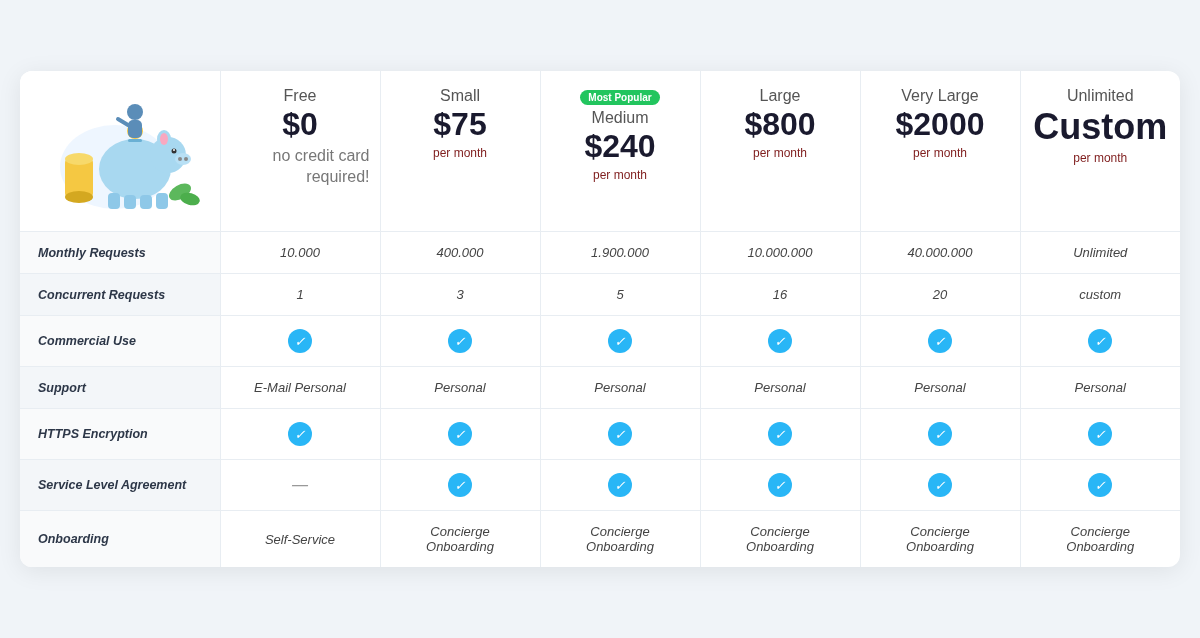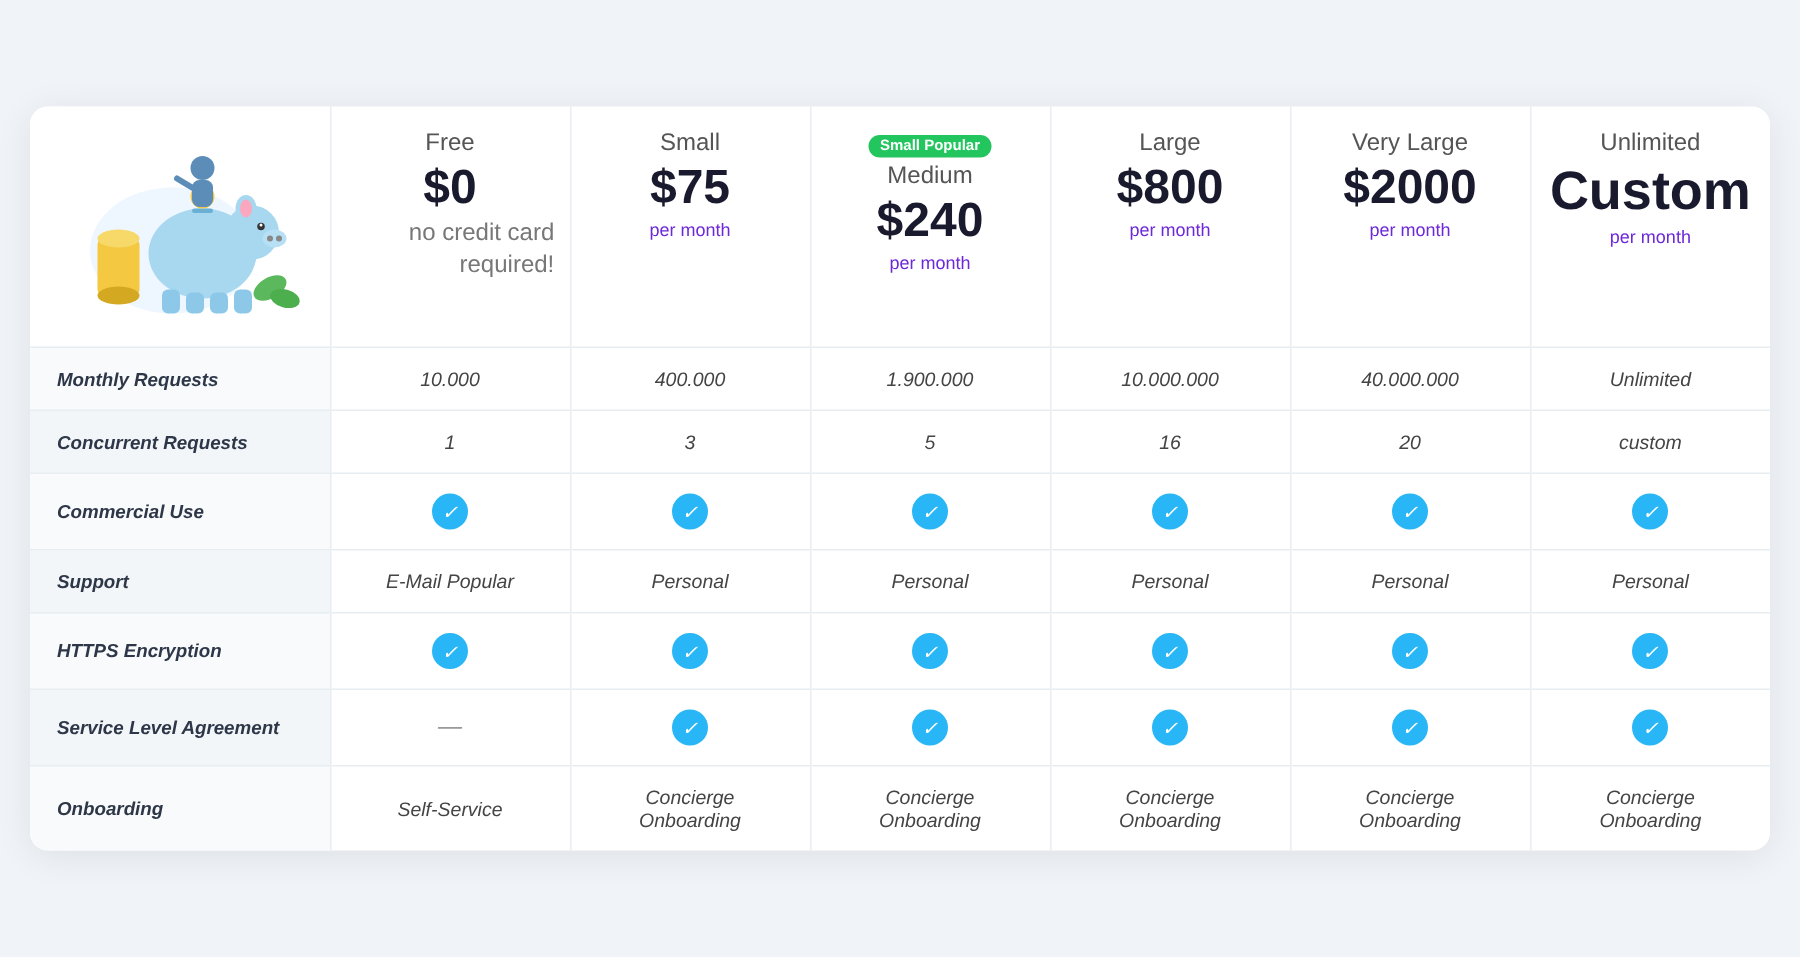--- a/index.html
+++ b/index.html
@@ -52,21 +52,21 @@
       font-weight: 700;
       color: #1a1a2e;
       line-height: 1.1;
     }
     .plan-price.custom-price {
       font-size: 36px;
       font-weight: 800;
     }
     .plan-period {
       font-size: 12px;
-      color: #6d28d9;
+      color: #7f1d1d;
       margin-top: 4px;
     }
     .plan-note {
       font-size: 16px;
       color: #777;
       margin-top: 4px;
       line-height: 1.3;
       text-align: right;
     }
     .most-popular-badge {
@@ -226,21 +226,21 @@
     <div class="plan-note">no credit card required!</div>
   </td>
           <td>
 
     <div class="plan-size">Small</div>
     <div class="plan-price">$75</div>
     <div class="plan-period">per month</div>
 
   </td>
           <td>
-    <div><span class="most-popular-badge">Small Popular</span></div>
+    <div><span class="most-popular-badge">Most Popular</span></div>
     <div class="plan-size">Medium</div>
     <div class="plan-price">$240</div>
     <div class="plan-period">per month</div>
 
   </td>
           <td>
 
     <div class="plan-size">Large</div>
     <div class="plan-price">$800</div>
     <div class="plan-period">per month</div>
@@ -283,21 +283,21 @@
     <td class="feature-label">Commercial Use</td>
           <td><span class="check-icon">✓</span></td>
           <td><span class="check-icon">✓</span></td>
           <td><span class="check-icon">✓</span></td>
           <td><span class="check-icon">✓</span></td>
           <td><span class="check-icon">✓</span></td>
           <td><span class="check-icon">✓</span></td>
         </tr>
         <tr class="data-row">
     <td class="feature-label">Support</td>
-          <td><span>E-Mail Popular</span></td>
+          <td><span>E-Mail Personal</span></td>
           <td><span>Personal</span></td>
           <td><span>Personal</span></td>
           <td><span>Personal</span></td>
           <td><span>Personal</span></td>
           <td><span>Personal</span></td>
         </tr>
         <tr class="data-row">
     <td class="feature-label">HTTPS Encryption</td>
           <td><span class="check-icon">✓</span></td>
           <td><span class="check-icon">✓</span></td>

